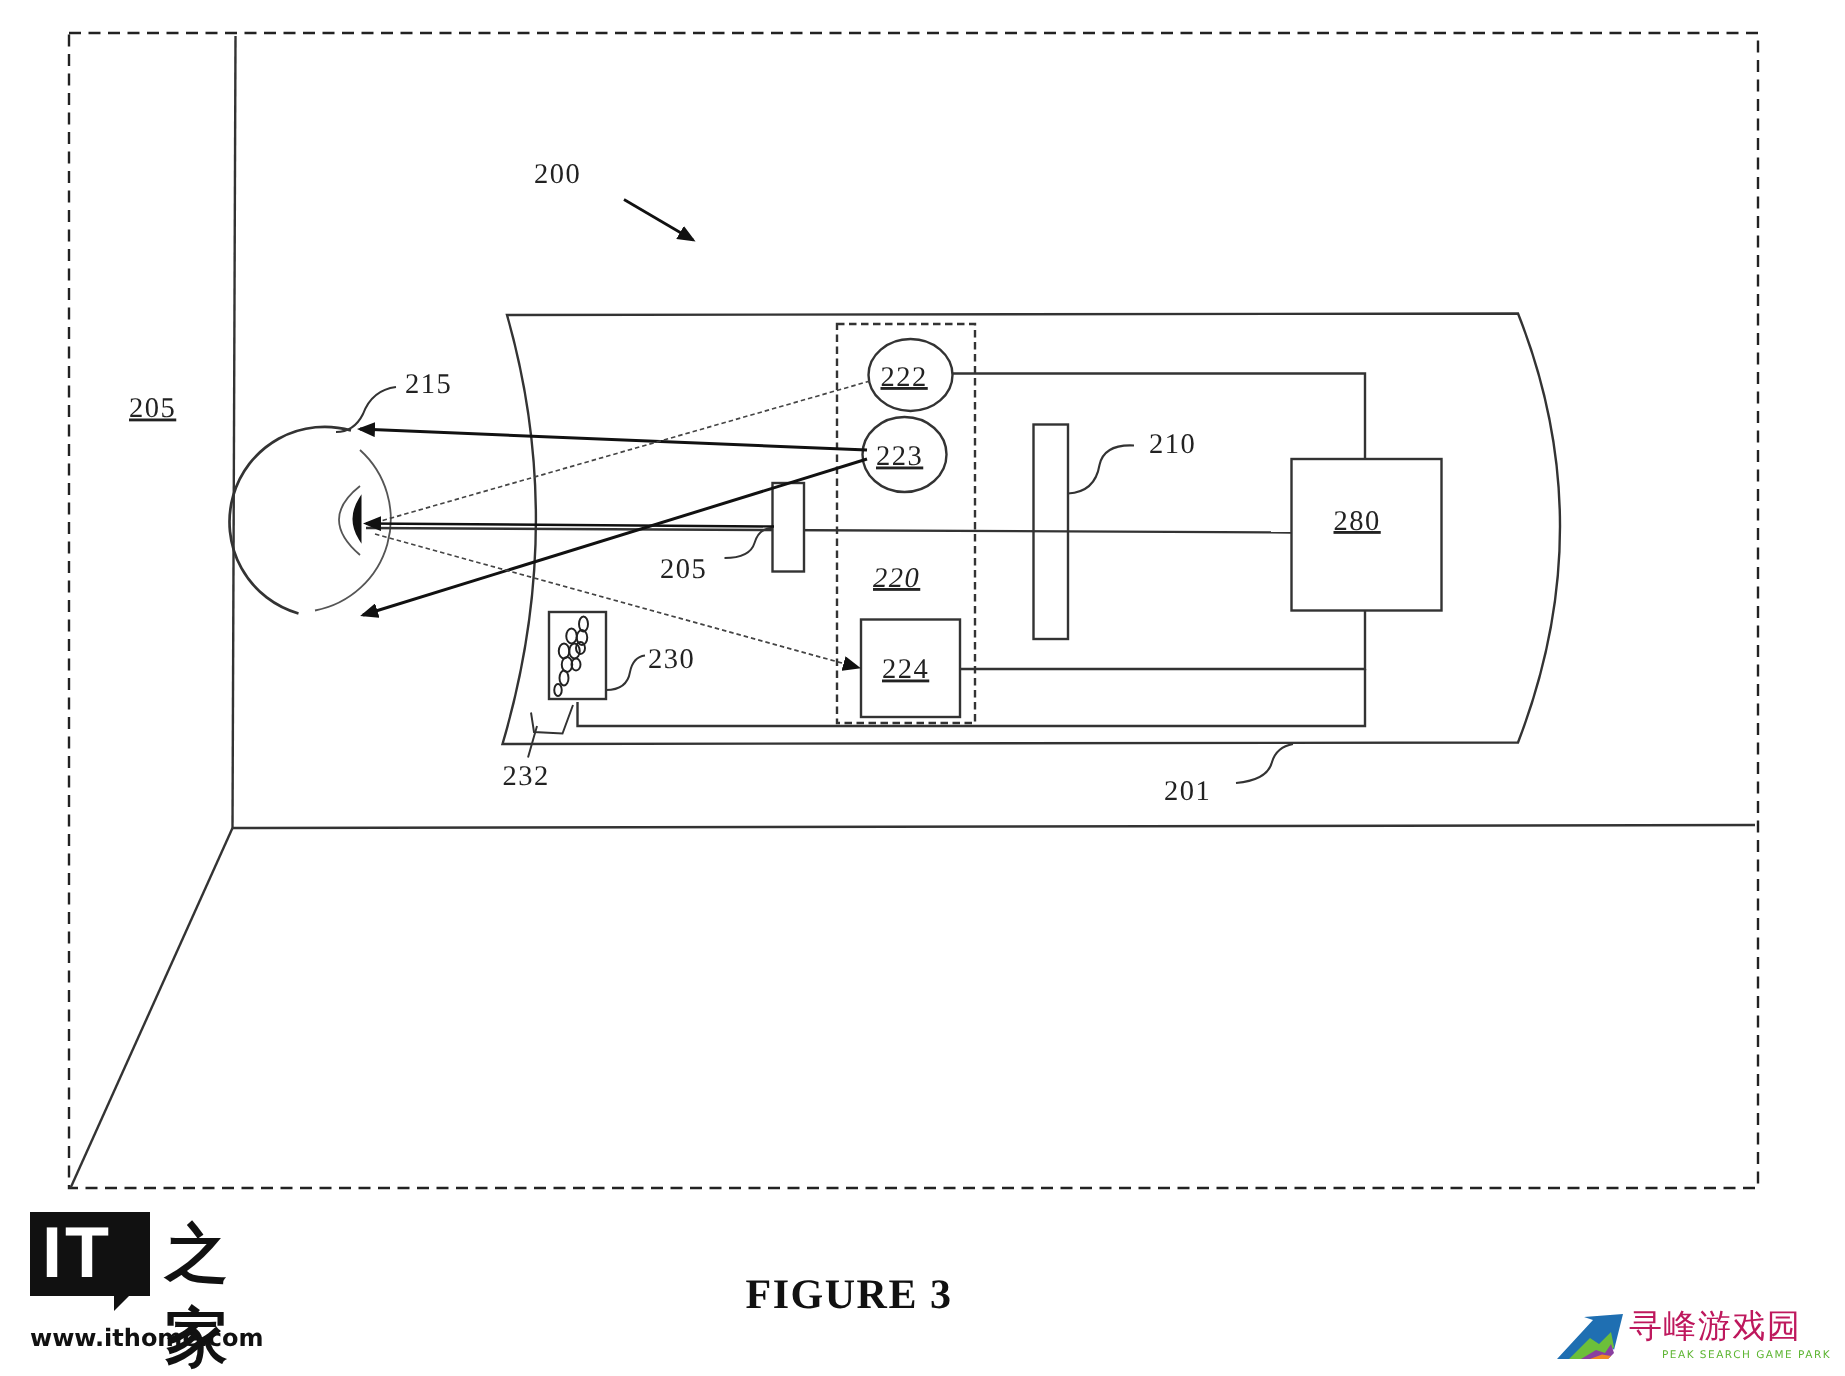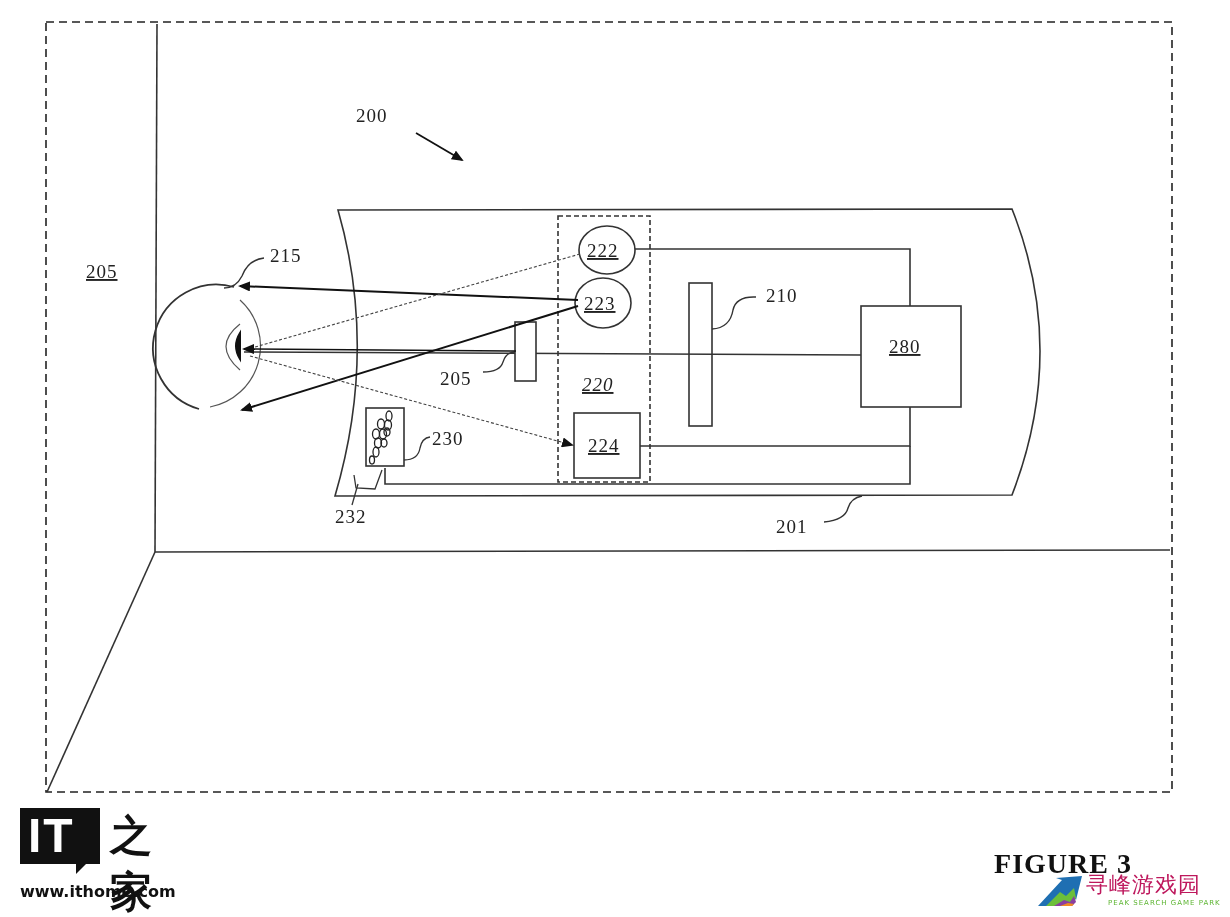--- a/index.html
+++ b/index.html
@@ -1,20 +1,20 @@
 <!DOCTYPE html>
 <html><head>
 <meta charset="utf-8">
 <style>
   html, body { margin: 0; padding: 0; background: #ffffff; }
   body { width: 1230px; height: 917px; position: relative; overflow: hidden; font-family: "Liberation Serif", serif; }
   svg.diagram { position: absolute; left: 0; top: 0; }
   .lbl { font-family: "Liberation Serif", serif; font-size: 19px; fill: #222; letter-spacing: 1px; }
   .lbl-u { text-decoration: underline; }
-  .caption { position: absolute; left: 0; width: 1132px; top: 848px; text-align: right; font-family: "Liberation Serif", serif; font-weight: bold; font-size: 28px; letter-spacing: 1px; color: #111; }
+  .caption { position: absolute; left: 0; width: 1132px; top: 848px; text-align: center; font-family: "Liberation Serif", serif; font-weight: bold; font-size: 28px; letter-spacing: 1px; color: #111; }
   .ith-logo { position: absolute; left: 20px; top: 808px; width: 170px; height: 100px; }
   .ith-box { position: absolute; left: 0; top: 0; width: 80px; height: 56px; background: #111; border-radius: 0; }
   .ith-box span { position: absolute; left: 8px; top: 2px; color: #fff; font-family: "Liberation Sans", sans-serif; font-weight: bold; font-size: 48px; line-height: 52px; letter-spacing: 2px; }
   .ith-tail { position: absolute; left: 56px; top: 56px; width: 0; height: 0; border-left: 10px solid #111; border-bottom: 10px solid transparent; }
   .ith-cn { position: absolute; left: 90px; top: 0px; font-family: "DejaVu Serif", serif; font-weight: bold; font-size: 42px; color: #111; line-height: 56px; }
   .ith-url { position: absolute; left: 0; top: 74px; font-family: "DejaVu Sans", sans-serif; font-weight: bold; font-size: 16px; color: #111; }
   .peak-logo { position: absolute; left: 1036px; top: 872px; width: 194px; height: 45px; }
   .peak-cn { position: absolute; left: 50px; top: 0; font-family: "DejaVu Sans", sans-serif; font-size: 22px; color: #be185d; line-height: 26px; letter-spacing: 1px; }
   .peak-en { position: absolute; left: 52px; top: 27px; font-family: "DejaVu Sans", sans-serif; font-size: 7px; color: #5cb531; letter-spacing: 1px; white-space: nowrap; padding-left: 20px; }
 </style>

